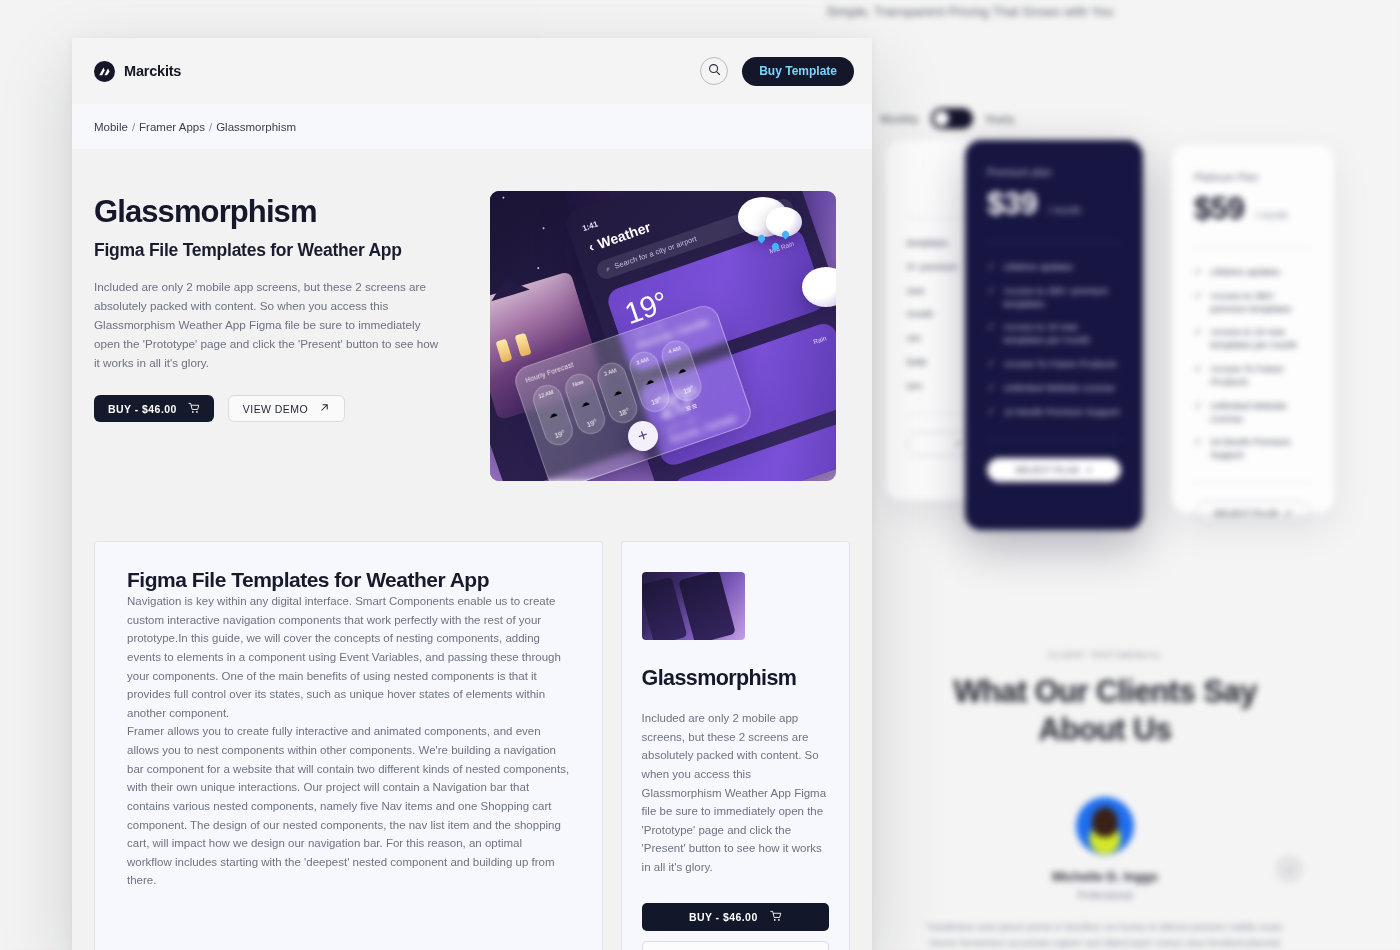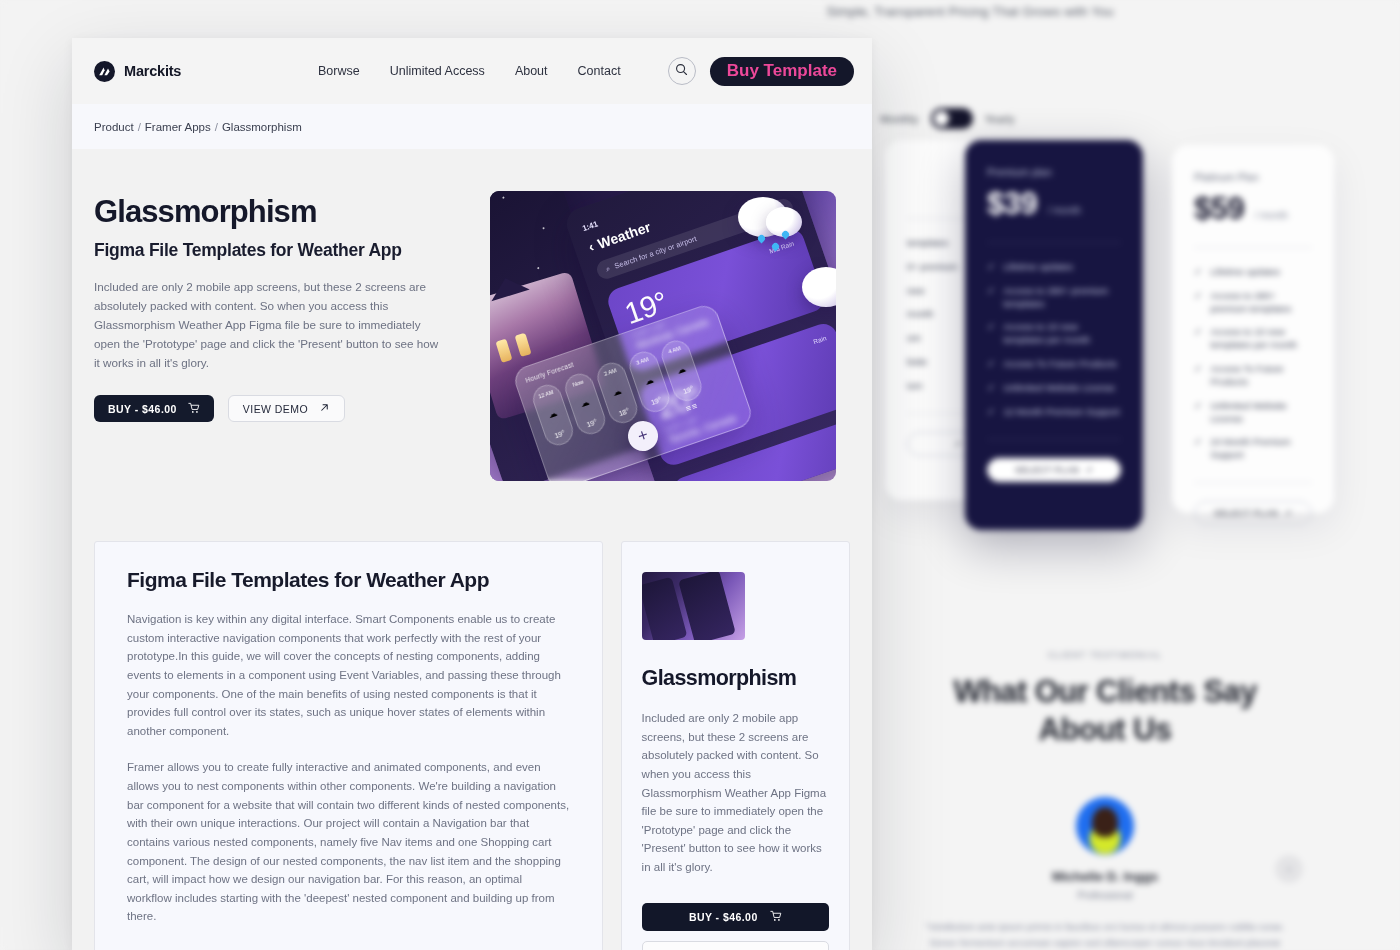--- a/index.html
+++ b/index.html
@@ -136,22 +136,22 @@
     display: flex; align-items: center; gap: 14px;
   }
   .search-btn {
     width: 28px; height: 28px; border-radius: 50%;
     border: 1px solid #b9bcc6; background: transparent;
     display: flex; align-items: center; justify-content: center;
     cursor: pointer;
   }
   .buy-template {
     height: 29px; padding: 0 17px; border-radius: 15px;
-    background: #14172a; color: #ec4899; border: none;
-    font-size: 17px; font-weight: 700;
+    background: #14172a; color: #7dd3fc; border: none;
+    font-size: 12px; font-weight: 700;
     font-family: "Liberation Sans", sans-serif;
     display: flex; align-items: center; cursor: pointer;
   }
 
   
   .m-crumb {
     height: 45px; background: #f7f8fc;
     display: flex; align-items: center; padding: 0 22px;
     font-size: 11.5px; color: #3b4050;
   }
@@ -312,21 +312,21 @@
     padding: 0 22px; margin-top: 60px;
   }
   .card {
     background: #f7f8fd;
     border: 1px solid #e3e4ea;
     border-radius: 3px;
   }
   .card-main { width: 510px; padding: 26px 32px 30px; }
   .c-title { font-size: 21px; font-weight: 700; color: #171a2b; letter-spacing: -.5px; }
   .c-body {
-    font-size: 11.5px; color: #6e7384; line-height: 1.62; margin-top: 18px;
+    font-size: 11.5px; color: #6e7384; line-height: 1.62; 
   }
   .c-sub { font-size: 13.5px; font-weight: 700; color: #1a1d2e; margin-top: 30px; }
 
   .card-side { width: 230px; padding: 30px 20px 26px; }
   .side-thumb {
     width: 103px; height: 68px; border-radius: 4px; overflow: hidden;
     position: relative;
     background: linear-gradient(128deg,#241a42 0%,#3b2a66 30%,#7a58b8 62%,#c6a0e6 100%);
   }
   .side-thumb .tph {
@@ -494,42 +494,36 @@
     <div class="logo">
       <span class="logo-mark">
         <svg width="13" height="13" viewBox="0 0 13 13">
           <path d="M1.2 10.2 L5.6 2.4 L6.6 5.2 L4.2 10.2 Z" fill="#ffffff"></path>
           <path d="M6.4 10.2 L10.0 3.4 L11.6 6.6 L9.0 10.2 Z" fill="#ffffff"></path>
         </svg>
       </span>
       <span class="logo-text">Marckits</span>
     </div>
 
-    <nav class="m-nav">
-      <a href="#">Borwse</a>
-      <a href="#">Unlimited Access</a>
-      <a href="#">About</a>
-      <a href="#">Contact</a>
-    </nav>
 
     <div class="m-actions">
       <button class="search-btn">
         <span>
           <svg width="13" height="13" viewBox="0 0 14 14">
             <circle cx="6" cy="6" r="4.3" fill="none" stroke="#2b2f3c" stroke-width="1.2"></circle>
             <line x1="9.2" y1="9.2" x2="12.4" y2="12.4" stroke="#2b2f3c" stroke-width="1.2" stroke-linecap="round"></line>
           </svg>
         </span>
       </button>
       <button class="buy-template">Buy Template</button>
     </div>
   </div>
 
   <div class="m-crumb">
-    <span>Product</span>
+    <span>Mobile</span>
     <span class="sep">/</span>
     <span>Framer Apps</span>
     <span class="sep">/</span>
     <span>Glassmorphism</span>
   </div>
 
   <div class="m-hero">
 
     <div class="hero-left">
       <h1 class="h-title">Glassmorphism</h1>

